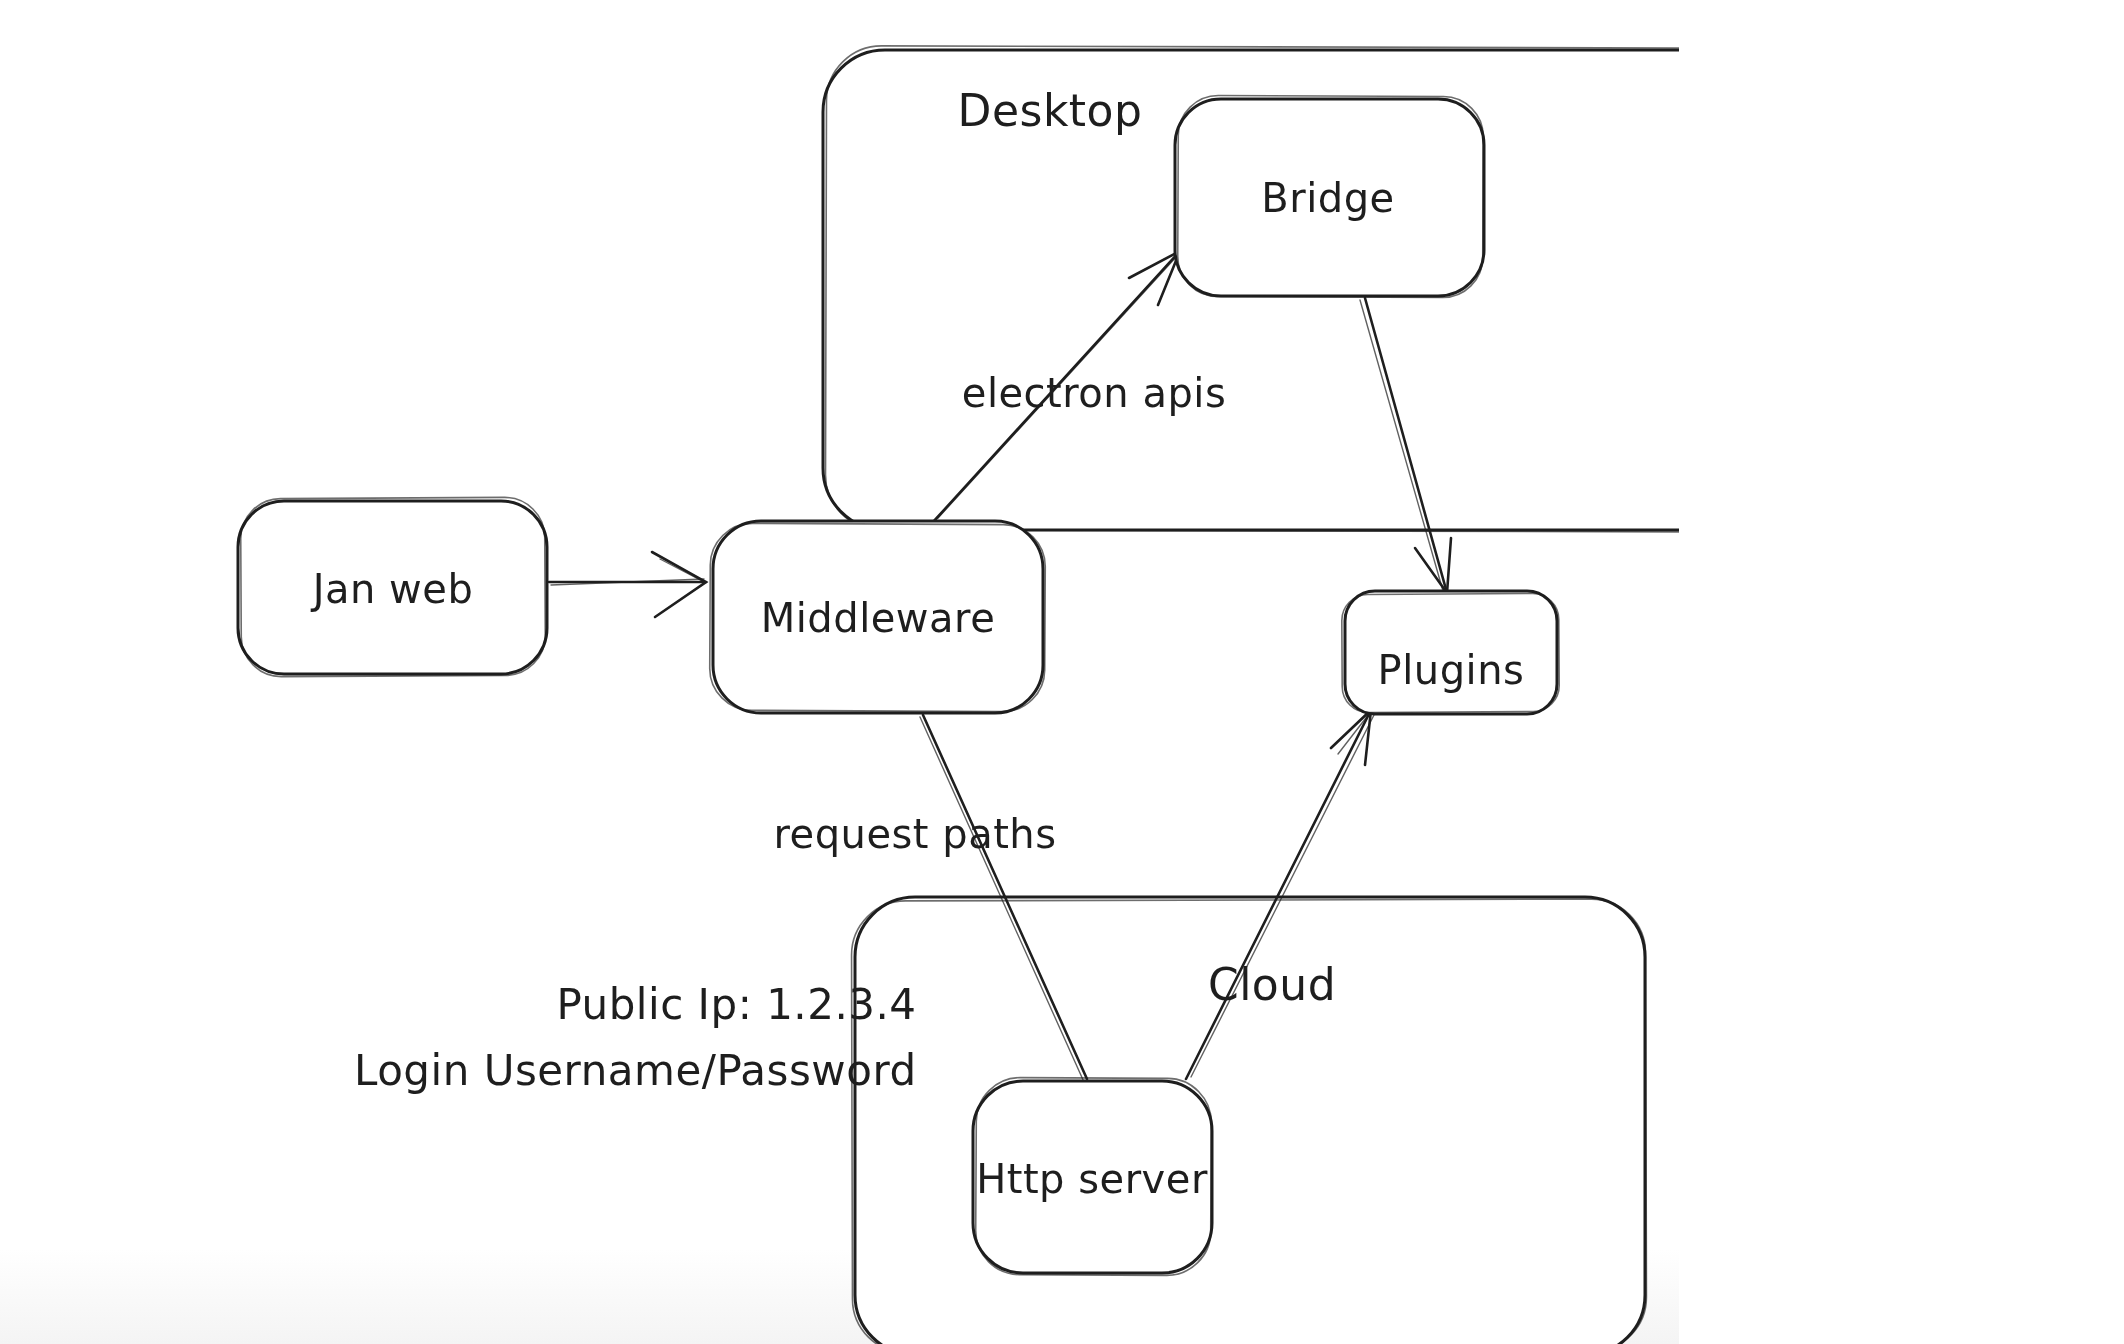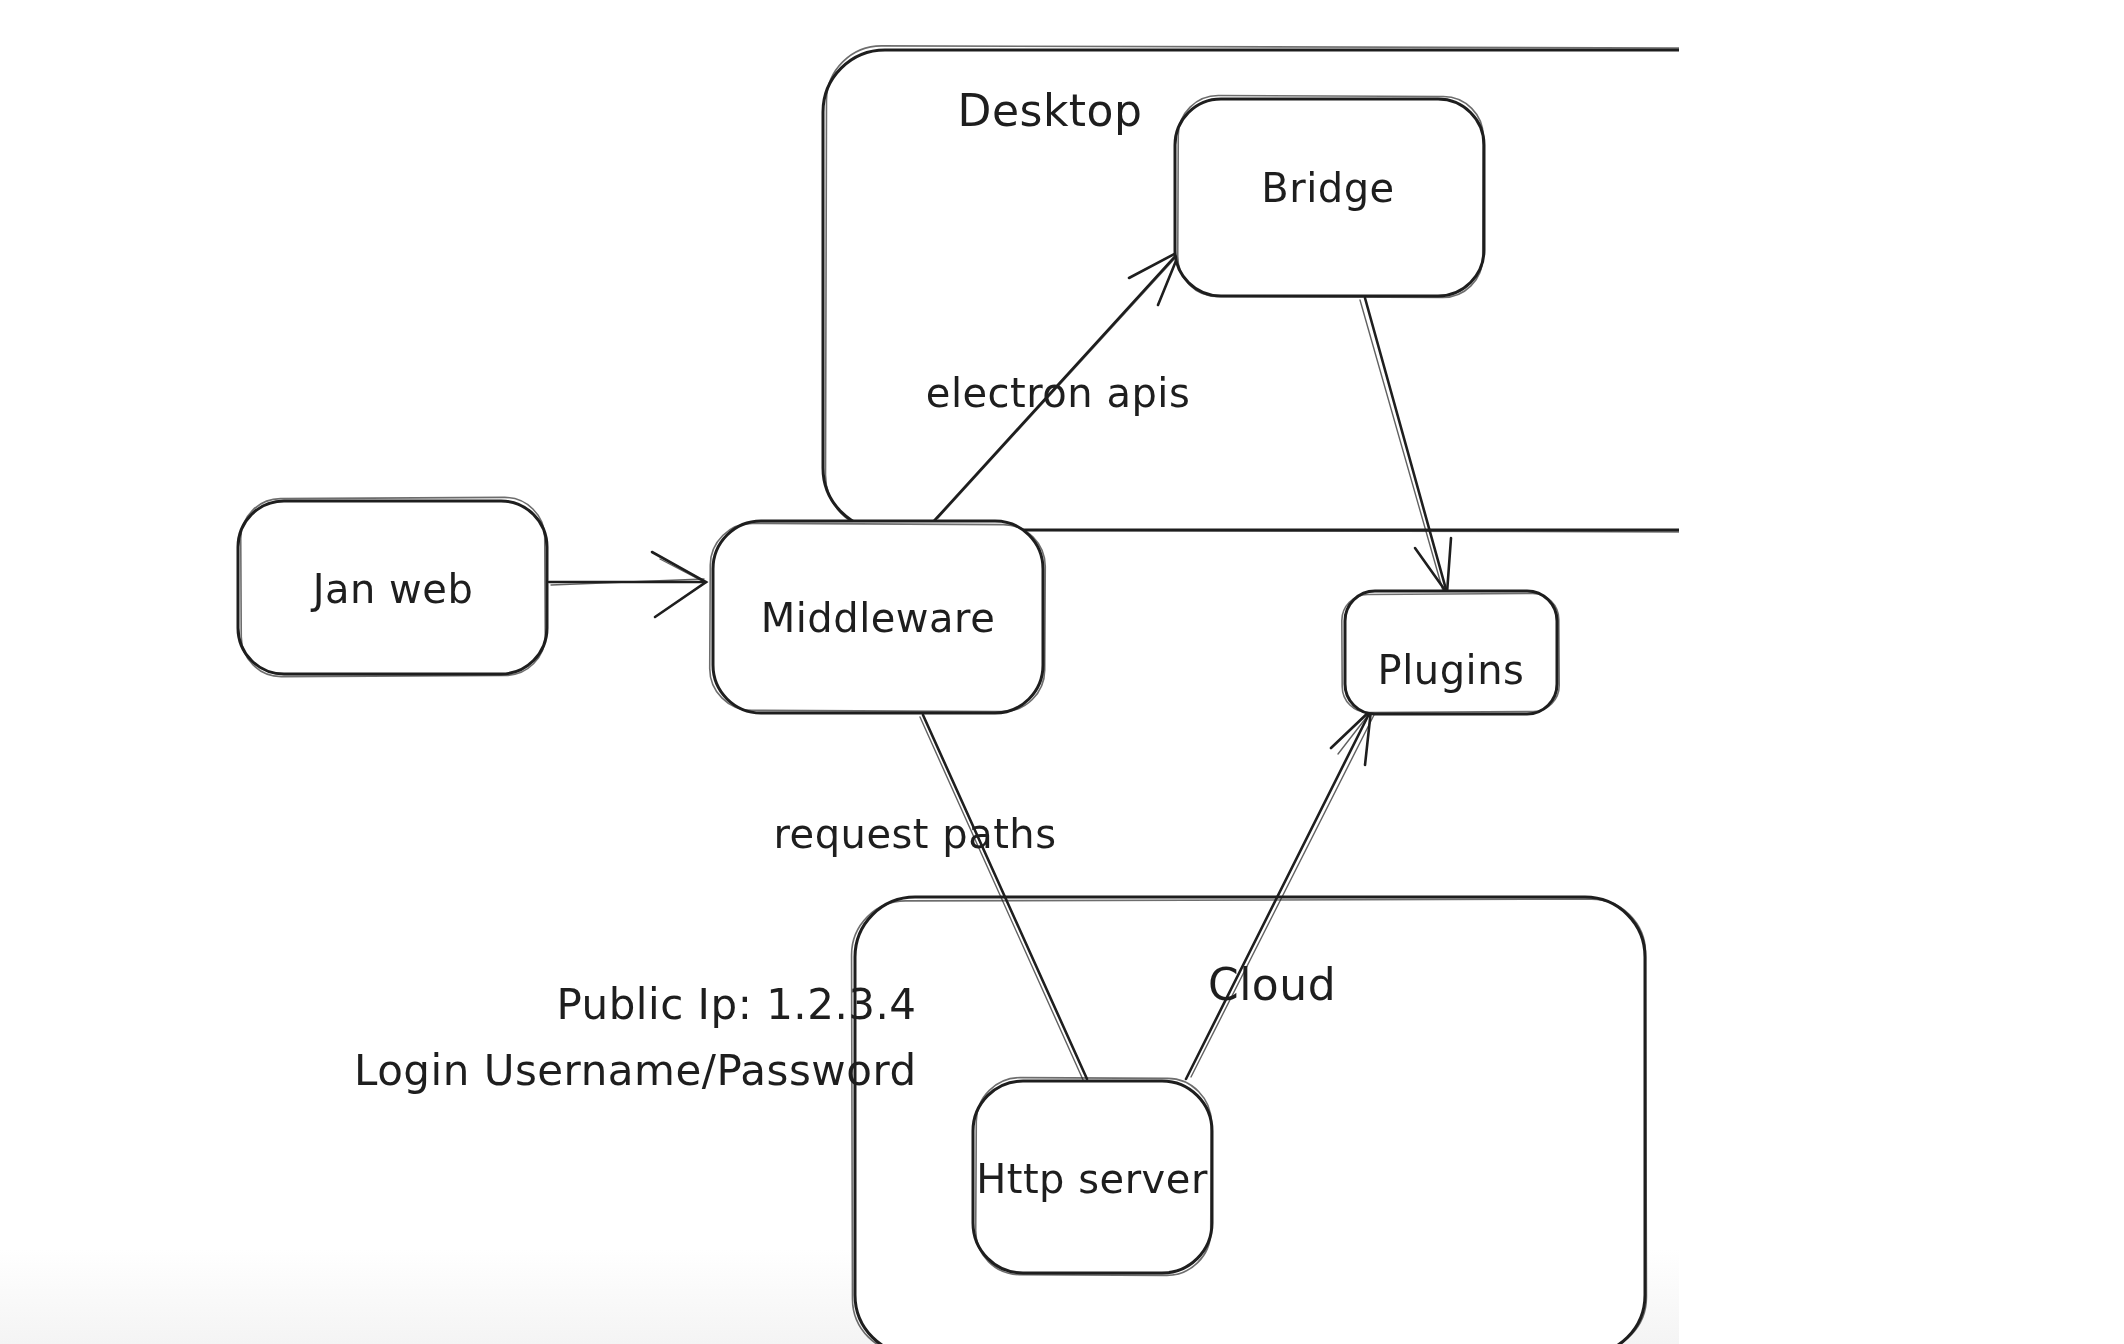--- a/index.html
+++ b/index.html
@@ -110,28 +110,28 @@
       <rect class="sketch2" x="1342" y="568" width="217" height="118" rx="26" ry="26" transform="rotate(-0.35 1451 626)"></rect>
     </g>
 
     <g>
       <rect class="sketch boxfill" x="973" y="1055" width="239" height="192" rx="50" ry="50"></rect>
       <rect class="sketch2" x="976" y="1052" width="235" height="197" rx="44" ry="44" transform="rotate(0.3 1092 1151)"></rect>
     </g>
   </svg>
 
   <div class="lbl s44" style="left:1050px;top:84px;">Desktop</div>
-  <div class="lbl s40" style="left:1328px;top:162px;">Bridge</div>
+  <div class="lbl s40" style="left:1328px;top:172px;">Bridge</div>
   <div class="lbl s40" style="left:393px;top:563px;">Jan web</div>
   <div class="lbl s40" style="left:878px;top:592px;">Middleware</div>
   <div class="lbl s40" style="left:1451px;top:644px;">Plugins</div>
   <div class="lbl s44" style="left:1272px;top:958px;text-align:right;">Cloud</div>
   <div class="lbl s40" style="left:1092px;top:1153px;">Http server</div>
 
-  <div class="lbl s40" style="left:1058px;top:367px;">electron apis</div>
+  <div class="lbl s40" style="left:1094px;top:367px;">electron apis</div>
   <div class="lbl s40" style="left:915px;top:808px;">request paths</div>
 
   <div class="note">
     <div>Public Ip: 1.2.3.4</div>
     <div>Login Username/Password</div>
   </div>
 
 </div>
 
 </body></html>

